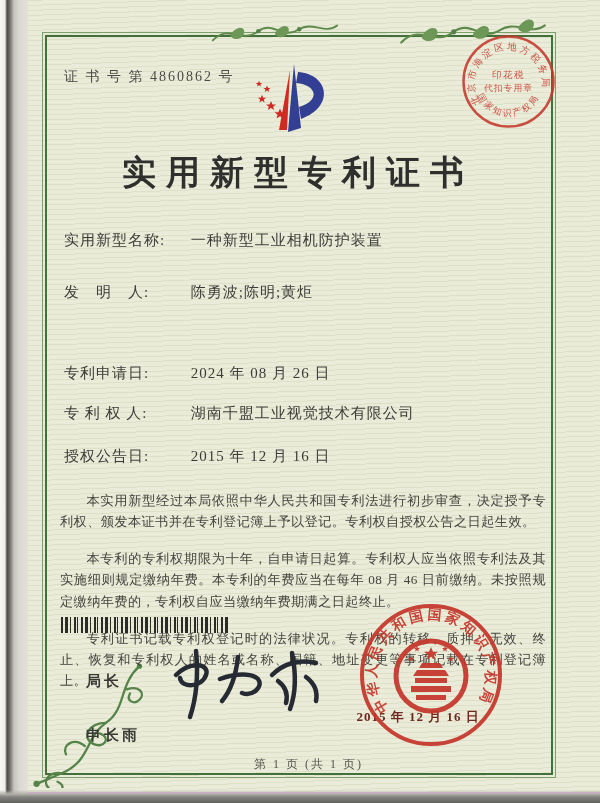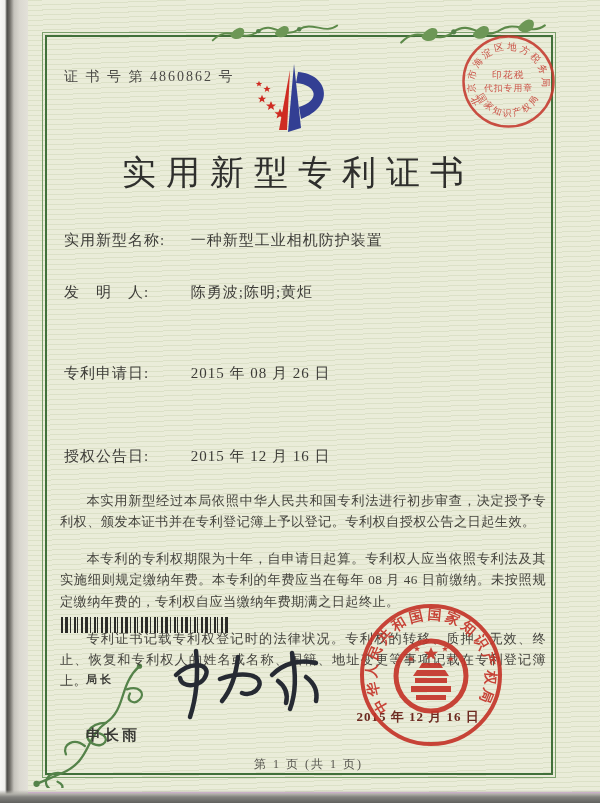--- a/index.html
+++ b/index.html
@@ -13,30 +13,30 @@
   
   .paper{position:absolute;left:28px;top:0;width:572px;height:792px;z-index:2;
     background:#eaecd9;
     background-image:repeating-linear-gradient(178deg,rgba(148,168,108,.17) 0px,rgba(148,168,108,.17) 1px,rgba(0,0,0,0) 1px,rgba(0,0,0,0) 5px);}
   
   .frame-outer{position:absolute;left:42px;top:32px;width:512px;height:744px;border:1px solid #7ba06b;z-index:3;}
   .frame-inner{position:absolute;left:2px;top:2px;right:2px;bottom:2px;border:2px solid #41703a;}
   .cert-no{position:absolute;left:64px;top:68px;z-index:4;font-size:14px;letter-spacing:2px;color:#4b4a46;}
   .logo{position:absolute;left:248px;top:62px;width:92px;height:84px;z-index:4;}
   .title{position:absolute;left:42px;top:150px;width:512px;z-index:4;text-align:center;
-         font-size:34px;font-weight:normal;letter-spacing:10px;color:#2f2f2d;}
+         font-size:34px;font-weight:bold;letter-spacing:10px;color:#2f2f2d;}
   .field{position:absolute;left:64px;width:480px;z-index:4;font-size:15px;color:#3d3c38;letter-spacing:1px;}
   .field .lab{display:inline-block;width:122px;}
   .f1{top:231px}.f2{top:283px}.f3{top:321px}.f4{top:364px}.f5{top:404px}.f6{top:447px}
   .paras{position:absolute;left:60px;top:474px;width:486px;z-index:4;font-size:13.2px;
          line-height:1.6;color:#45443e;text-align:justify;}
   .paras p{margin:16px 0 3px 0;text-indent:2em;letter-spacing:.4px;}
   .barcode{position:absolute;left:61px;top:617px;width:168px;height:16px;z-index:4;
     background:repeating-linear-gradient(90deg,#2b2b28 0 2px,rgba(0,0,0,0) 2px 4px,#2b2b28 4px 7px,rgba(0,0,0,0) 7px 9px,#2b2b28 9px 10px,rgba(0,0,0,0) 10px 13px,#2b2b28 13px 15px,rgba(0,0,0,0) 15px 16px,#2b2b28 16px 17px,rgba(0,0,0,0) 17px 20px);}
-  .signer-title{position:absolute;left:86px;top:672px;z-index:4;font-size:11px;font-weight:600;letter-spacing:3px;color:#3a3a35;}
+  .signer-title{position:absolute;left:86px;top:672px;z-index:4;font-size:15px;font-weight:600;letter-spacing:3px;color:#3a3a35;}
   .signer-name{position:absolute;left:86px;top:702px;z-index:4;font-size:15px;font-weight:600;letter-spacing:3px;color:#3a3a35;margin-top:24px;}
   .signature{position:absolute;left:160px;top:645px;width:170px;height:80px;z-index:4;}
   .seal-date{position:absolute;left:348px;top:708px;width:140px;z-index:4;text-align:center;
              font-size:13px;font-weight:bold;color:#6d2a21;letter-spacing:1px;}
   .office-seal{position:absolute;left:358px;top:602px;width:146px;height:146px;z-index:5;opacity:.92;}
   .tax-seal{position:absolute;left:460px;top:33px;width:97px;height:97px;z-index:5;opacity:.88;}
   .footer{position:absolute;left:42px;top:756px;width:533px;z-index:4;text-align:center;
           font-size:12px;color:#55544e;letter-spacing:2px;}
   .flourish-a1{position:absolute;left:210px;top:12px;width:130px;height:42px;z-index:3;}
   .flourish-a2{position:absolute;left:398px;top:10px;width:150px;height:48px;z-index:3;}
@@ -123,21 +123,25 @@
   <div class="field f1">
     <span class="lab">实用新型名称:</span>
     <span>一种新型工业相机防护装置</span>
   </div>
   <div class="field f2">
     <span class="lab">发　明　人:</span>
     <span>陈勇波;陈明;黄炬</span>
   </div>
   <div class="field f4">
     <span class="lab">专利申请日:</span>
-    <span>2015 年 08 月 26 日</span>
+    <span>2024 年 08 月 26 日</span>
+  </div>
+  <div class="field f5">
+    <span class="lab">专 利 权 人:</span>
+    <span>湖南千盟工业视觉技术有限公司</span>
   </div>
   <div class="field f6">
     <span class="lab">授权公告日:</span>
     <span>2015 年 12 月 16 日</span>
   </div>
 
   <div class="paras">
     <p>本实用新型经过本局依照中华人民共和国专利法进行初步审查，决定授予专利权、颁发本证书并在专利登记簿上予以登记。专利权自授权公告之日起生效。</p>
     <p>本专利的专利权期限为十年，自申请日起算。专利权人应当依照专利法及其实施细则规定缴纳年费。本专利的年费应当在每年 08 月 46 日前缴纳。未按照规定缴纳年费的，专利权自应当缴纳年费期满之日起终止。</p>
     <p>专利证书记载专利权登记时的法律状况。专利权的转移、质押、无效、终止、恢复和专利权人的姓名或名称、国籍、地址变更等事项记载在专利登记簿上。</p>

